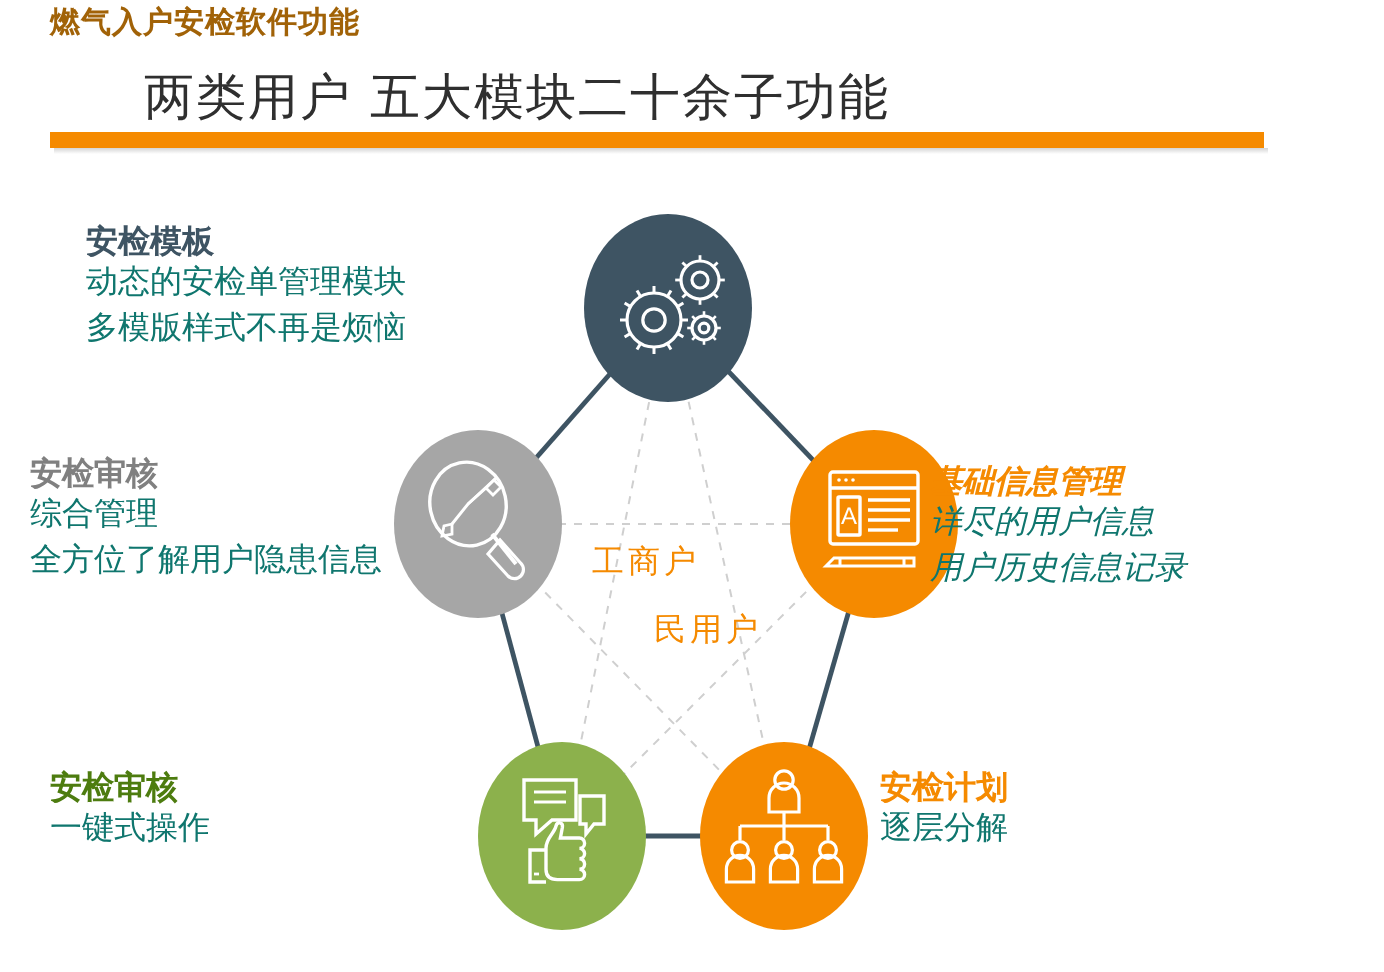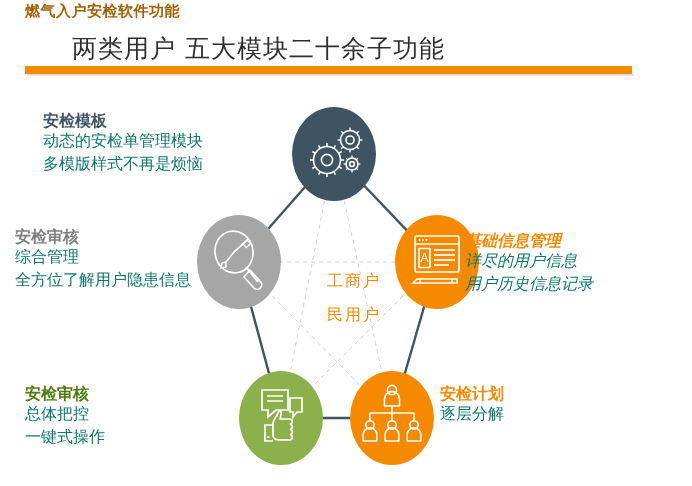--- a/index.html
+++ b/index.html
@@ -57,21 +57,21 @@
   #txt-hazard{left:15px;top:228px;width:225px;}
   #txt-audit{left:25px;top:385px;width:215px;}
   #txt-plan{left:440px;top:385px;width:230px;}
 
   .center-label{
     position:absolute;white-space:nowrap;
     font-size:16px;color:#F58A00;
     font-family:"DejaVu Serif","Liberation Serif",serif;
     letter-spacing:2px;
   }
-  #center-1{left:296px;top:271px;margin-left:31px;}
+  #center-1{left:296px;top:271px;}
   #center-2{left:296px;top:305px;margin-left:31px;}
 </style>
 </head>
 <body>
 
 <div id="stage">
 
   <div class="hdr-main">燃气入户安检软件功能</div>
   <div class="hdr-sub">两类用户 五大模块二十余子功能</div>
   <div class="hdr-rule"></div>
@@ -237,21 +237,20 @@
   </div>
 
   <div class="txt ta-right" id="txt-hazard">
     <div class="node-title" style="color:#808080">安检审核</div>
     <div class="node-line">综合管理</div>
     <div class="node-line">全方位了解用户隐患信息</div>
   </div>
 
   <div class="txt ta-right" id="txt-audit">
     <div class="node-title" style="color:#4d7c0f">安检审核</div>
-    <div class="node-line">总体把控</div>
     <div class="node-line">一键式操作</div>
   </div>
 
   <div class="txt ta-left" id="txt-plan">
     <div class="node-title" style="color:#F58A00">安检计划</div>
     <div class="node-line">逐层分解</div>
   </div>
 
   <div class="center-label" id="center-1">工商户</div>
   <div class="center-label" id="center-2">民用户</div>

